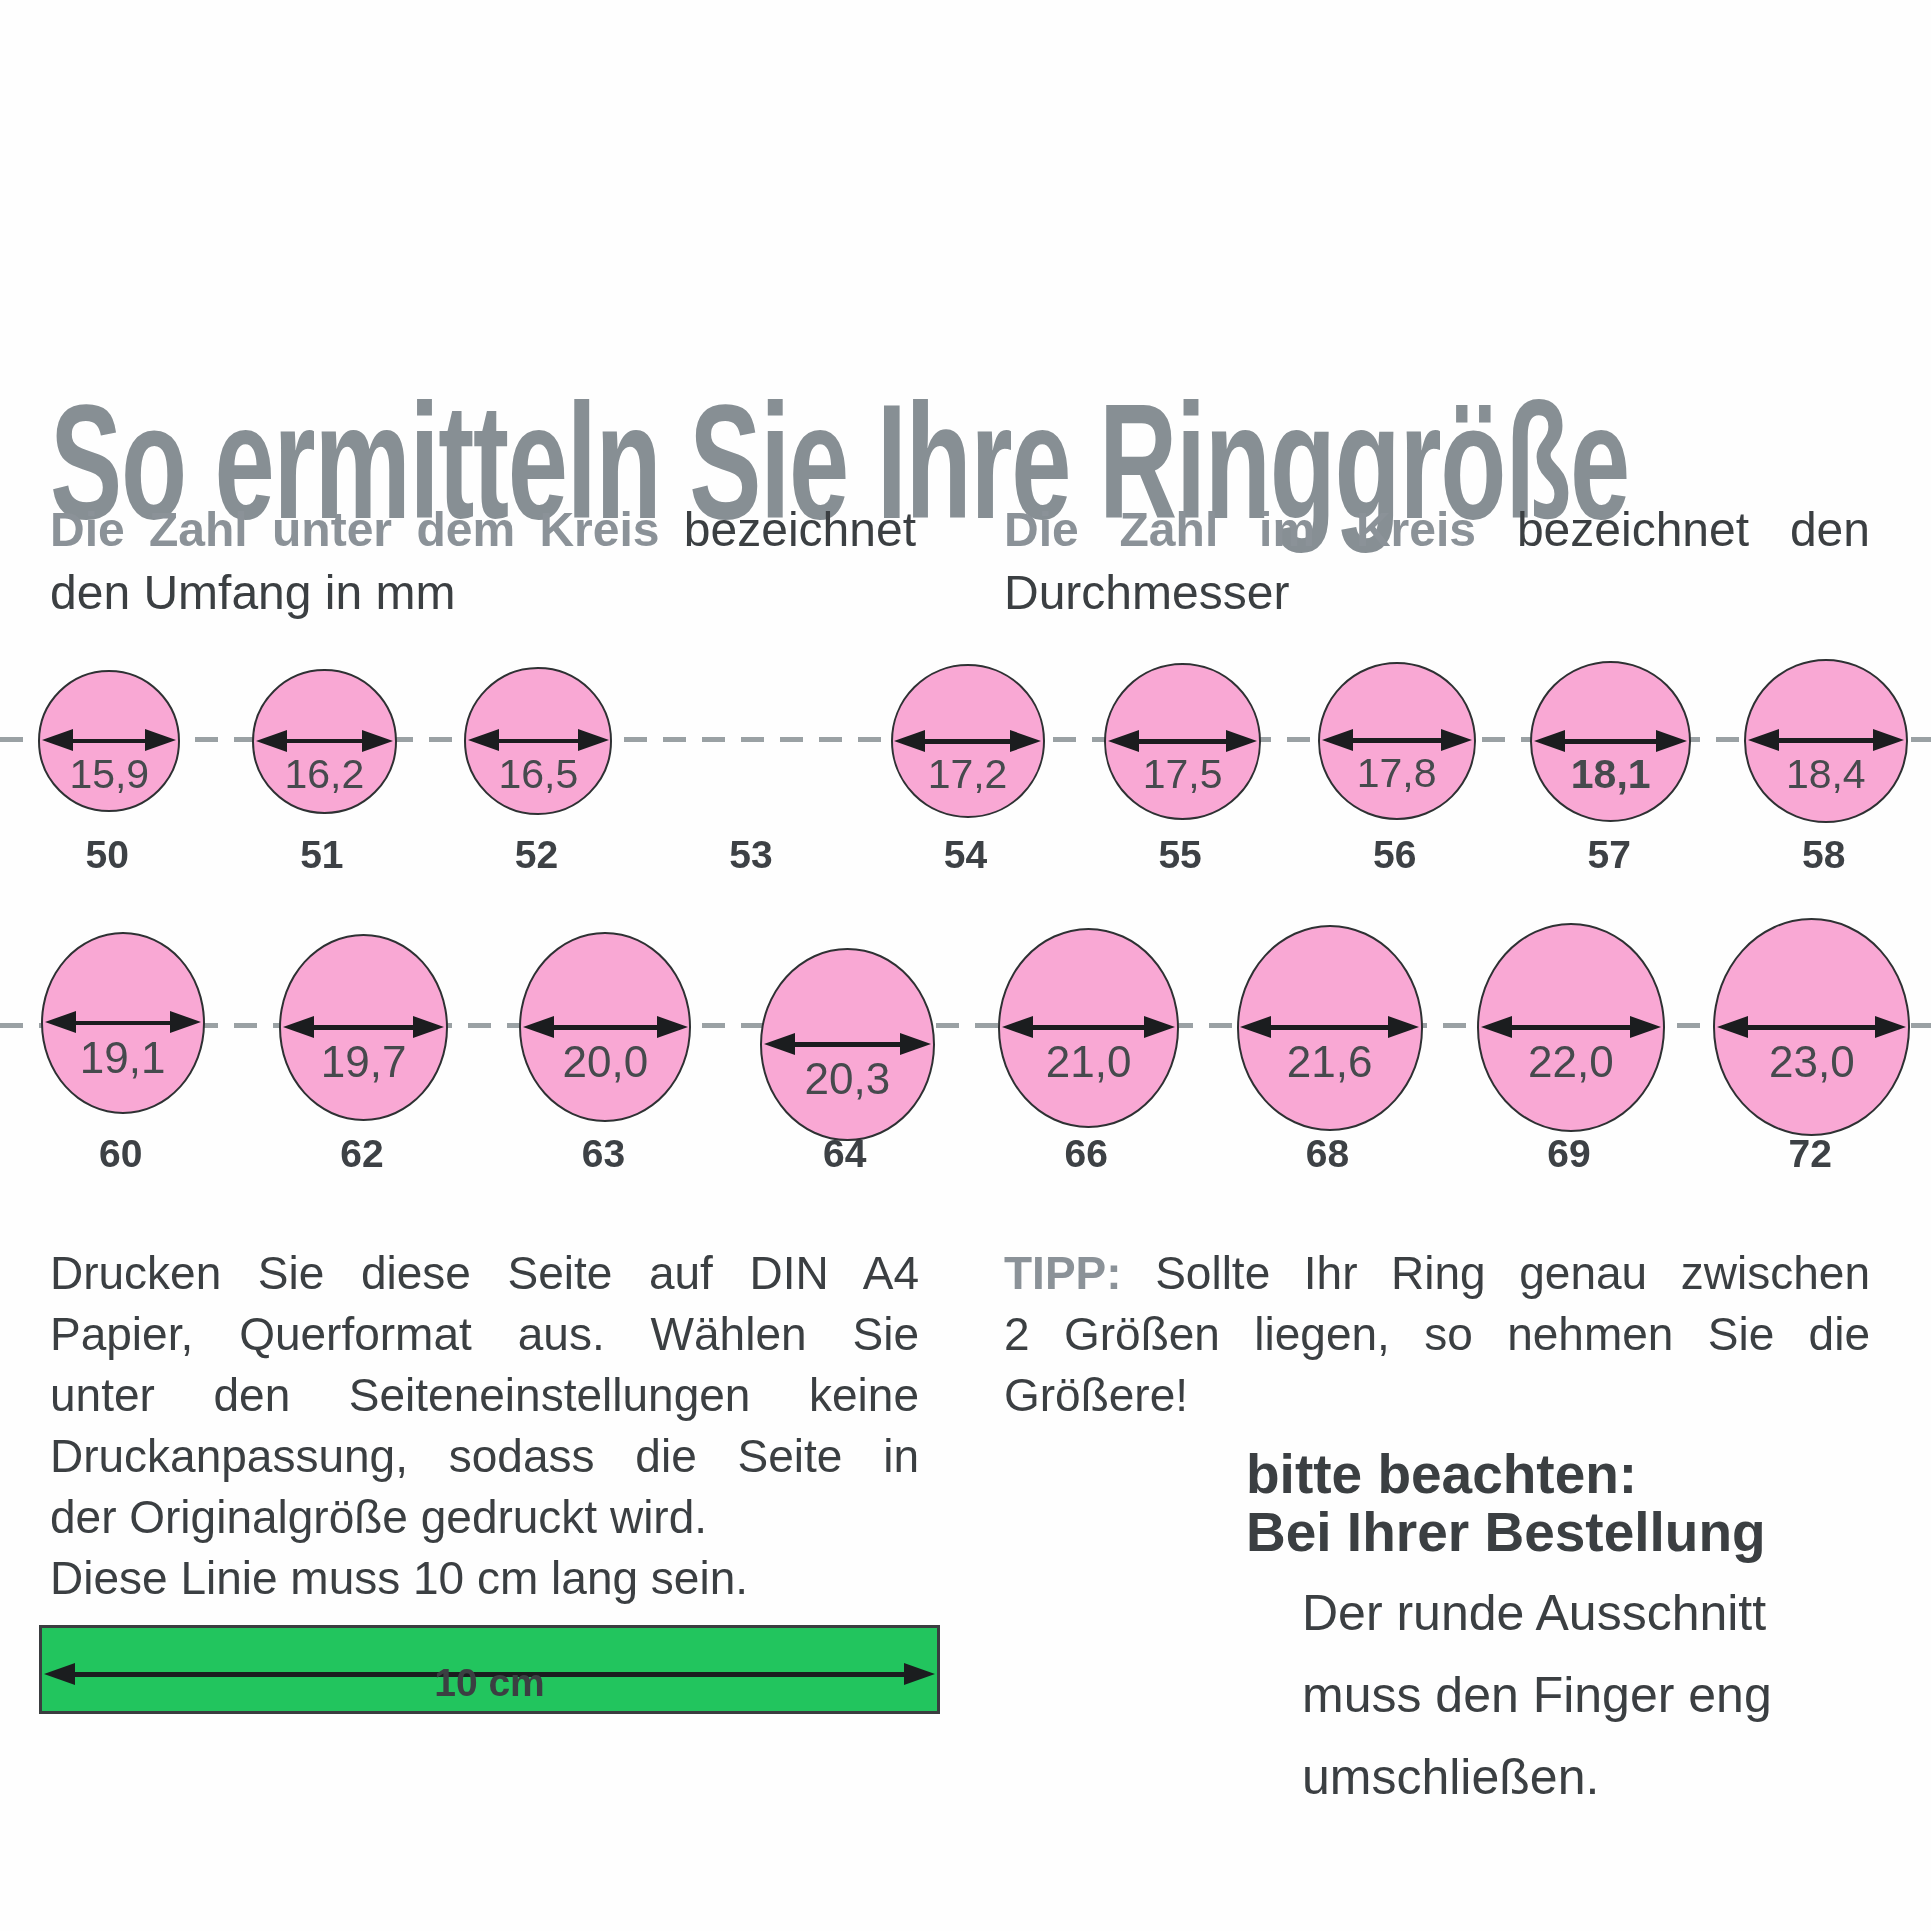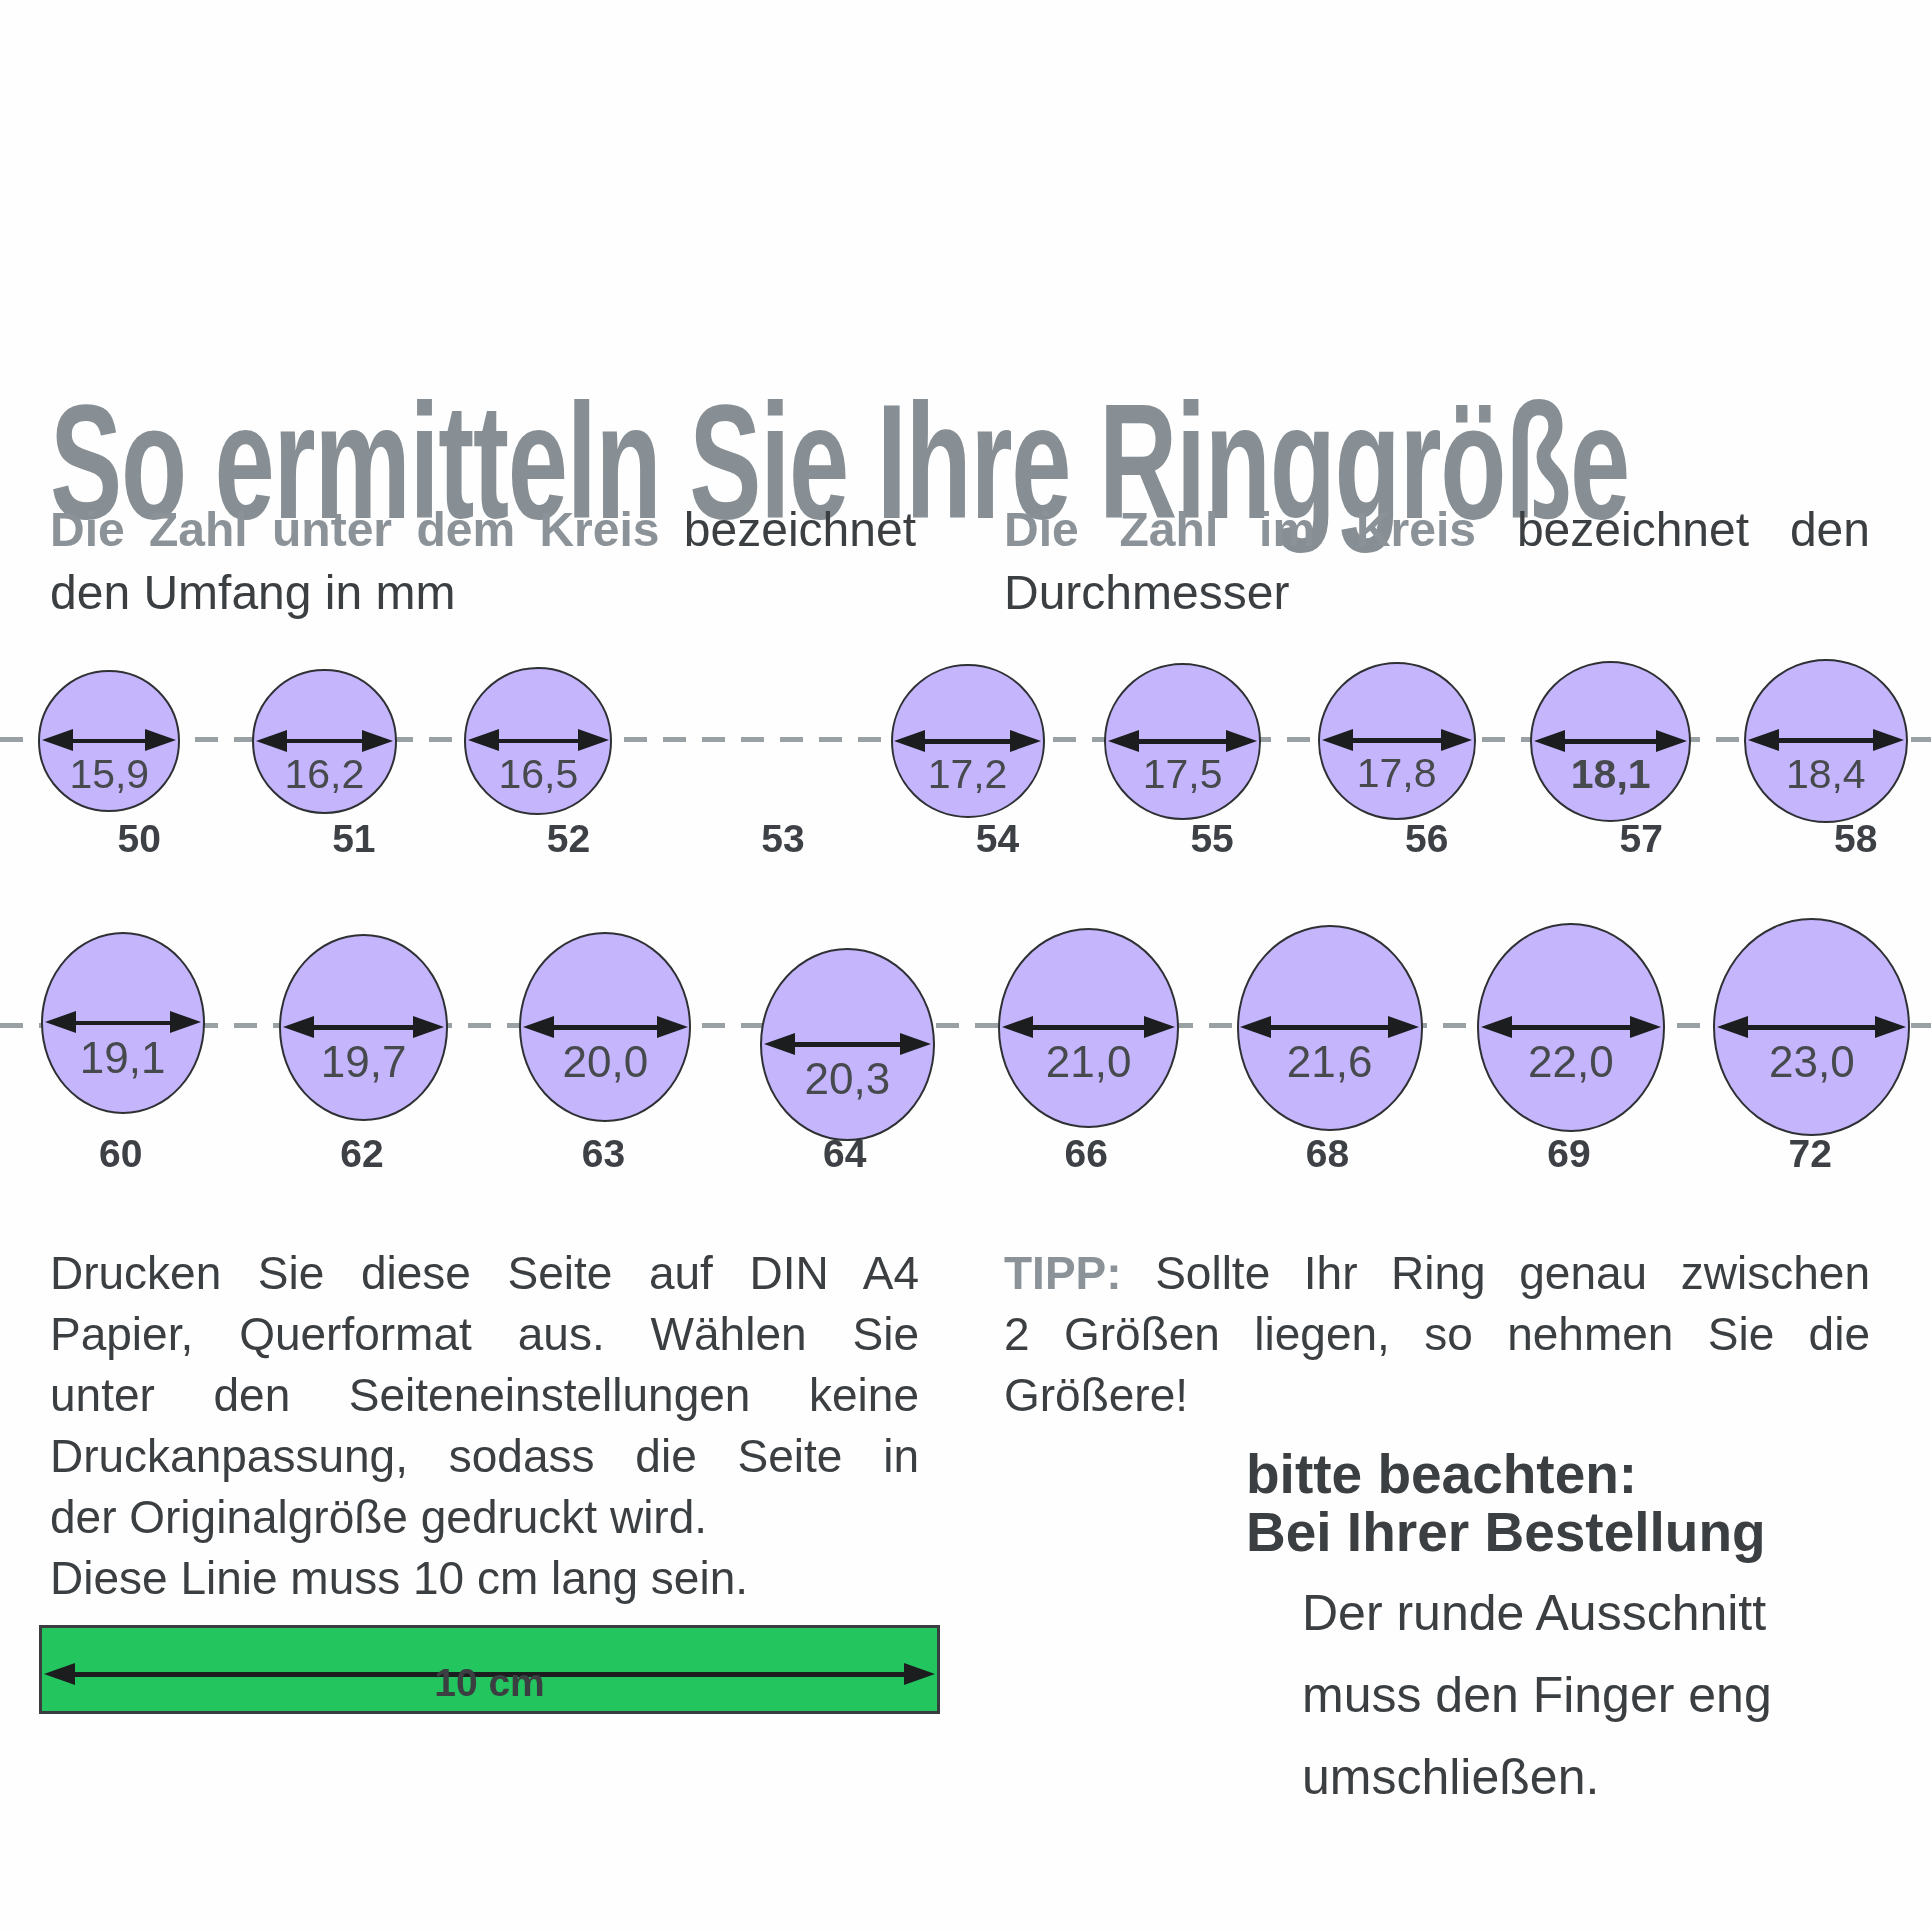--- a/index.html
+++ b/index.html
@@ -21,37 +21,37 @@
 
   
   .ring-row{position:absolute;left:0;width:1931px;display:flex;}
   #row-1{top:657px;height:227px;}
   #row-2{top:927px;height:261px;}
   .dash-line{position:absolute;left:0;width:1931px;height:4.8px;
              background:repeating-linear-gradient(90deg,#9aa1a4 0 23px,transparent 23px 39px);}
   #dash-1{top:737px;}
   #dash-2{top:1023px;}
   .ring-cell{position:relative;flex:1;}
-  .ring-circle{position:absolute;left:50%;background:#c4b5fd;border:2.9px solid #2e3133;
+  .ring-circle{position:absolute;left:50%;background:#f9a8d4;border:2.9px solid #2e3133;
                border-radius:50%;z-index:1;}
   .arrow{position:absolute;left:1.9px;right:1.9px;top:50%;height:23px;margin-top:-11.6px;}
   .arrow .line{position:absolute;left:9.7px;right:9.7px;top:50%;height:4.8px;margin-top:-2.4px;background:#1b1d1f;}
   .arrow .head-l{position:absolute;left:0;top:0;width:0;height:0;
                  border-top:11.6px solid transparent;border-bottom:11.6px solid transparent;
                  border-right:31px solid #1b1d1f;}
   .arrow .head-r{position:absolute;right:0;top:0;width:0;height:0;
                  border-top:11.6px solid transparent;border-bottom:11.6px solid transparent;
                  border-left:31px solid #1b1d1f;}
   .diameter-value{position:absolute;left:0;width:100%;top:50%;margin-top:9.7px;text-align:center;
                   color:#464a4d;}
   #row-1 .diameter-value{font-size:41px;}
   #row-2 .diameter-value{font-size:44px;}
   .circumference-label{position:absolute;left:0;width:100%;text-align:center;font-weight:bold;
                        font-size:39px;color:#3d4145;}
-  #row-1 .circumference-label{top:160px;margin-left:32px;}
+  #row-1 .circumference-label{top:176px;}
   #row-2 .circumference-label{top:205px;}
 
   
   #print-instructions{position:absolute;left:50px;top:1243px;width:869px;font-size:46px;line-height:61px;}
 
   
   #ruler{position:absolute;left:39px;top:1625px;width:901px;height:89px;background:#22c55e;
          border:3.9px solid #3a3d3f;box-sizing:border-box;}
   #ruler .arrow{top:35px;margin-top:0;}
   #ruler-label{position:absolute;left:0;bottom:5.8px;width:100%;text-align:center;

